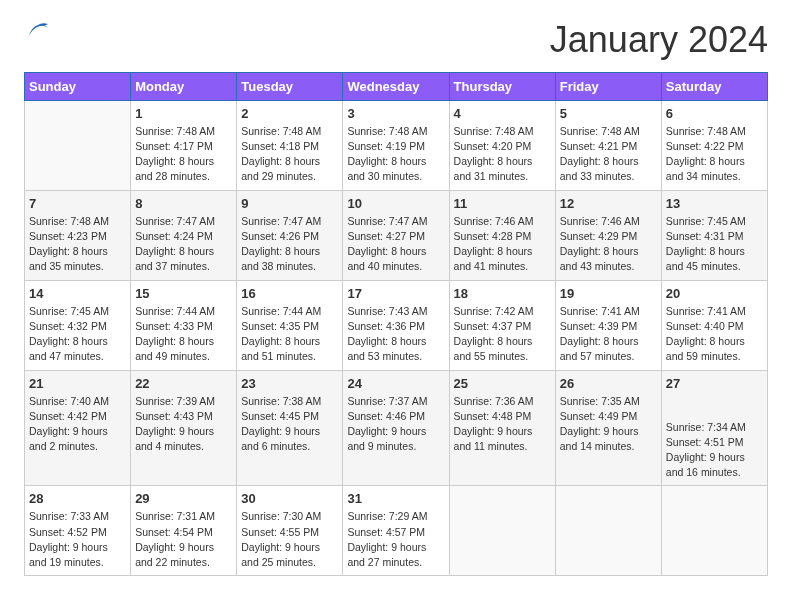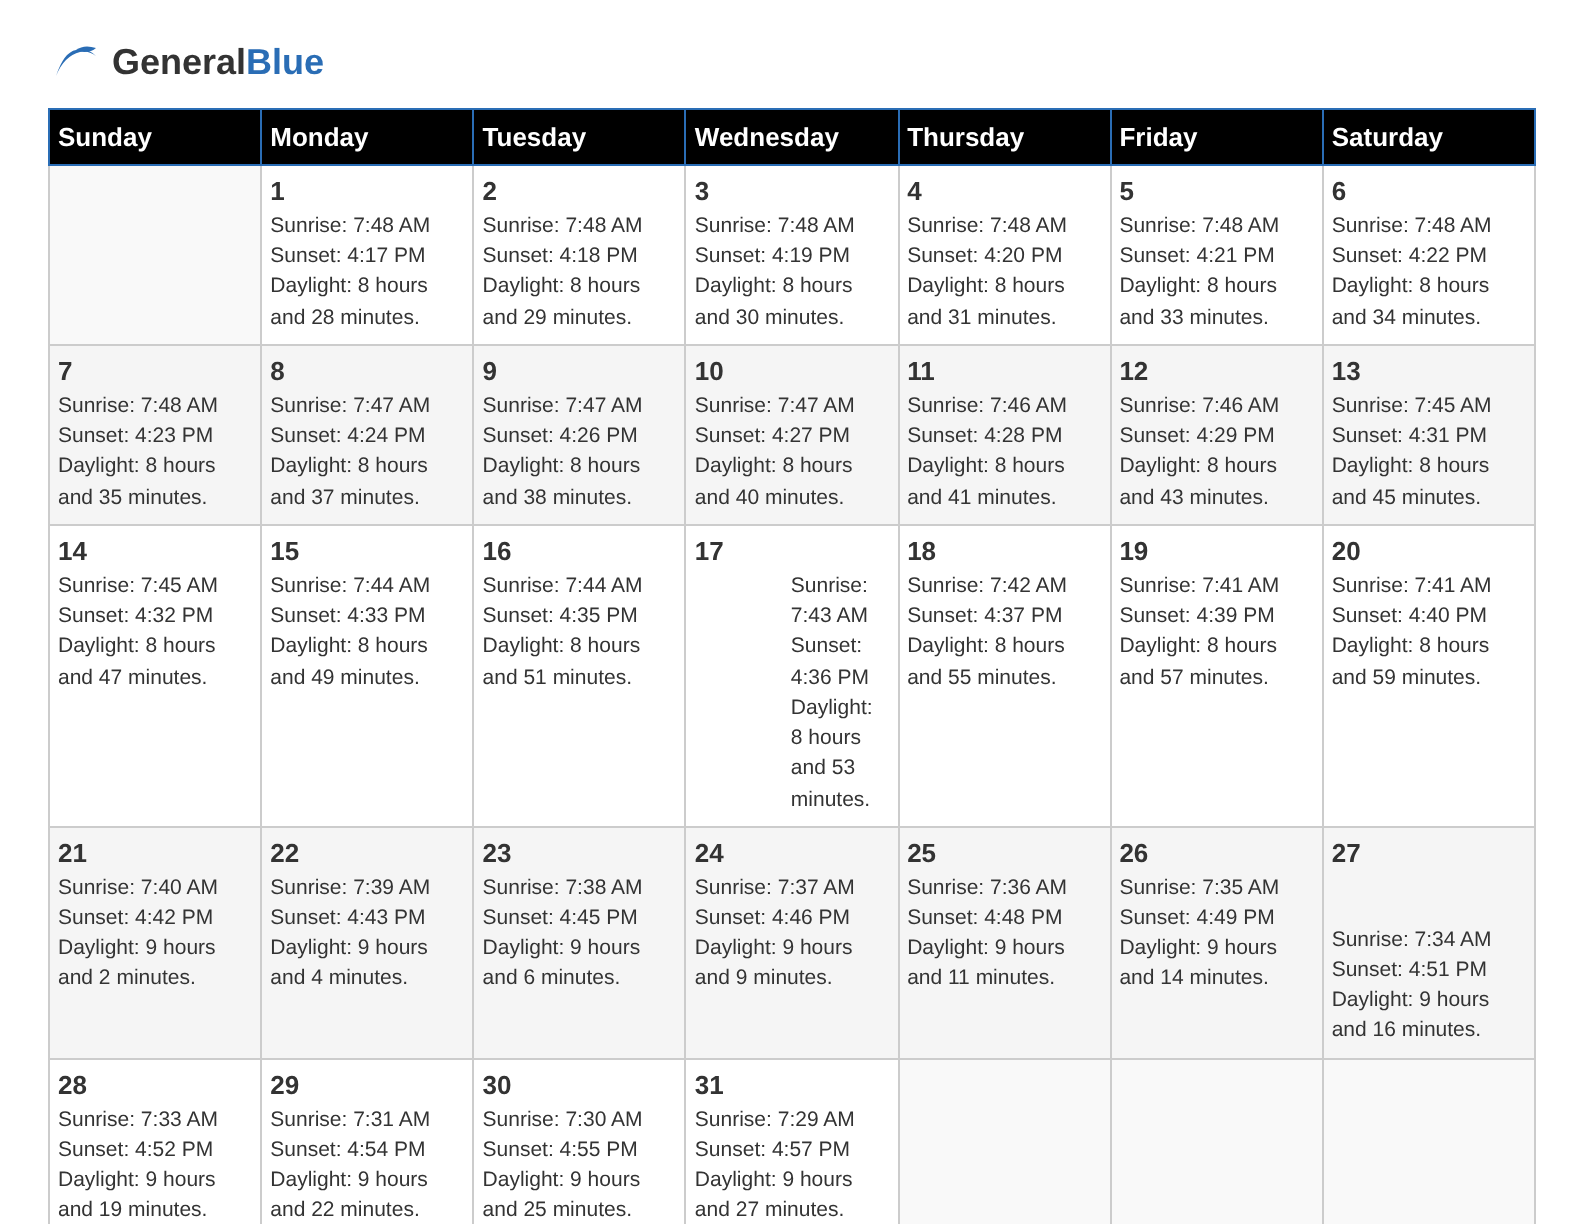--- a/index.html
+++ b/index.html
@@ -48,21 +48,21 @@
       font-size: 16px;
       color: #555;
       margin-top: 2px;
     }
     table {
       width: 100%;
       border-collapse: collapse;
       table-layout: fixed;
     }
     thead tr th {
-      background-color: #000000;
+      background-color: #8b5cf6;
       color: #fff;
       font-size: 13px;
       font-weight: bold;
       padding: 6px 4px;
       text-align: left;
       border: 1px solid #2a6db5;
     }
     tbody tr td {
       vertical-align: top;
       padding: 5px 4px 5px 4px;
@@ -94,25 +94,23 @@
   </style>
 </head>
 <body>
 
 <div class="header-area">
   <div class="logo">
     <svg class="logo-bird" viewBox="0 0 28 22" xmlns="http://www.w3.org/2000/svg">
       <path d="M4 18 Q8 8 16 6 Q20 5 24 8 Q20 4 14 5 Q8 6 4 18Z" fill="#2a6db5"></path>
       <path d="M14 5 Q18 2 24 4 Q22 6 18 6Z" fill="#2a6db5"></path>
     </svg>
-    <div>
-      <span class="logo-text-general">General</span><span class="logo-text-blue">Blue</span>
-    </div>
   </div>
   <div class="title-area">
+    <div class="month-title">January 2024</div>
   </div>
 </div>
 
 <table>
   <thead>
     <tr>
     <th>Sunday</th>
         <th>Monday</th>
         <th>Tuesday</th>
         <th>Wednesday</th>
@@ -235,21 +233,21 @@
         </td>
         <td>
           <span class="day-num">16</span>
           <div class="cell-text" style="white-space: pre-line;">Sunrise: 7:44 AM
 Sunset: 4:35 PM
 Daylight: 8 hours
 and 51 minutes.</div>
         </td>
         <td>
           <span class="day-num">17</span>
-          <div class="cell-text" style="white-space: pre-line; margin-left: 48px;">Sunrise: 7:43 AM
+          <div class="cell-text" style="white-space: pre-line;">Sunrise: 7:43 AM
 Sunset: 4:36 PM
 Daylight: 8 hours
 and 53 minutes.</div>
         </td>
         <td>
           <span class="day-num">18</span>
           <div class="cell-text" style="white-space: pre-line;">Sunrise: 7:42 AM
 Sunset: 4:37 PM
 Daylight: 8 hours
 and 55 minutes.</div>

